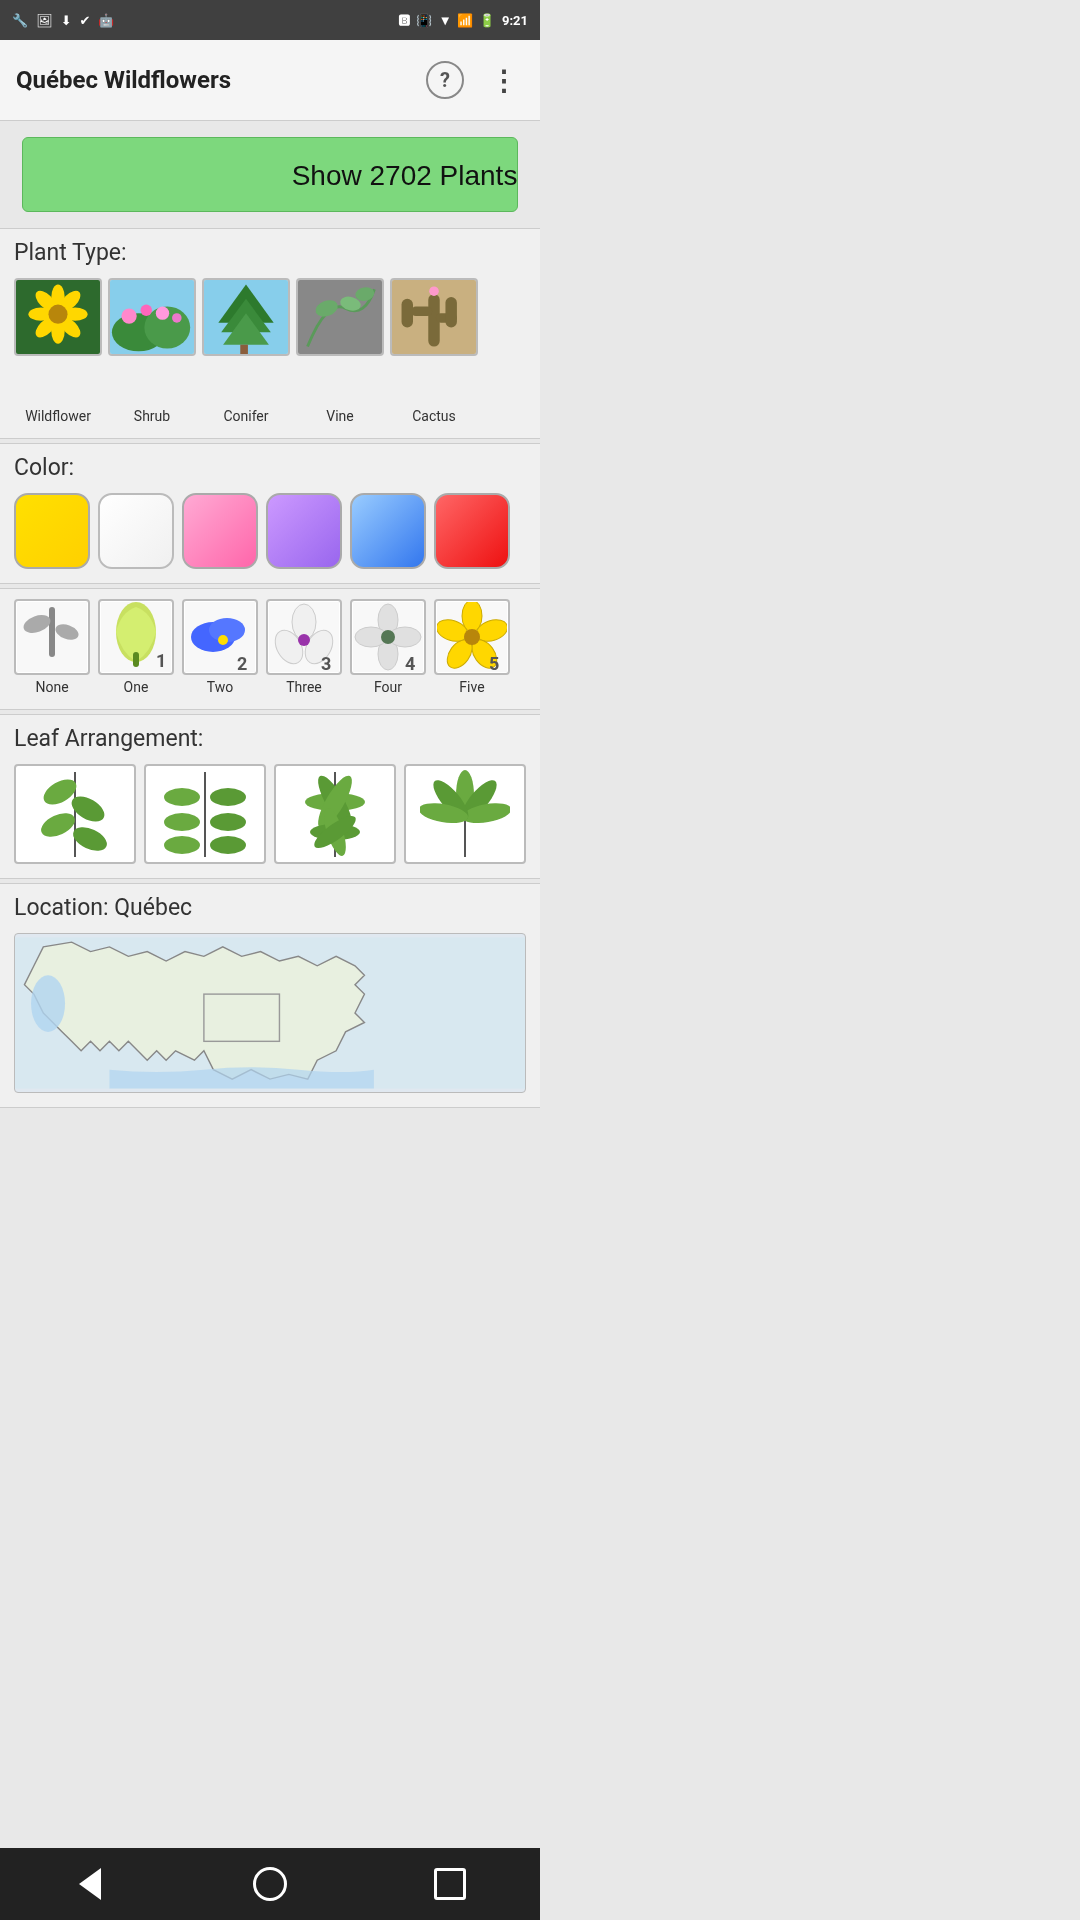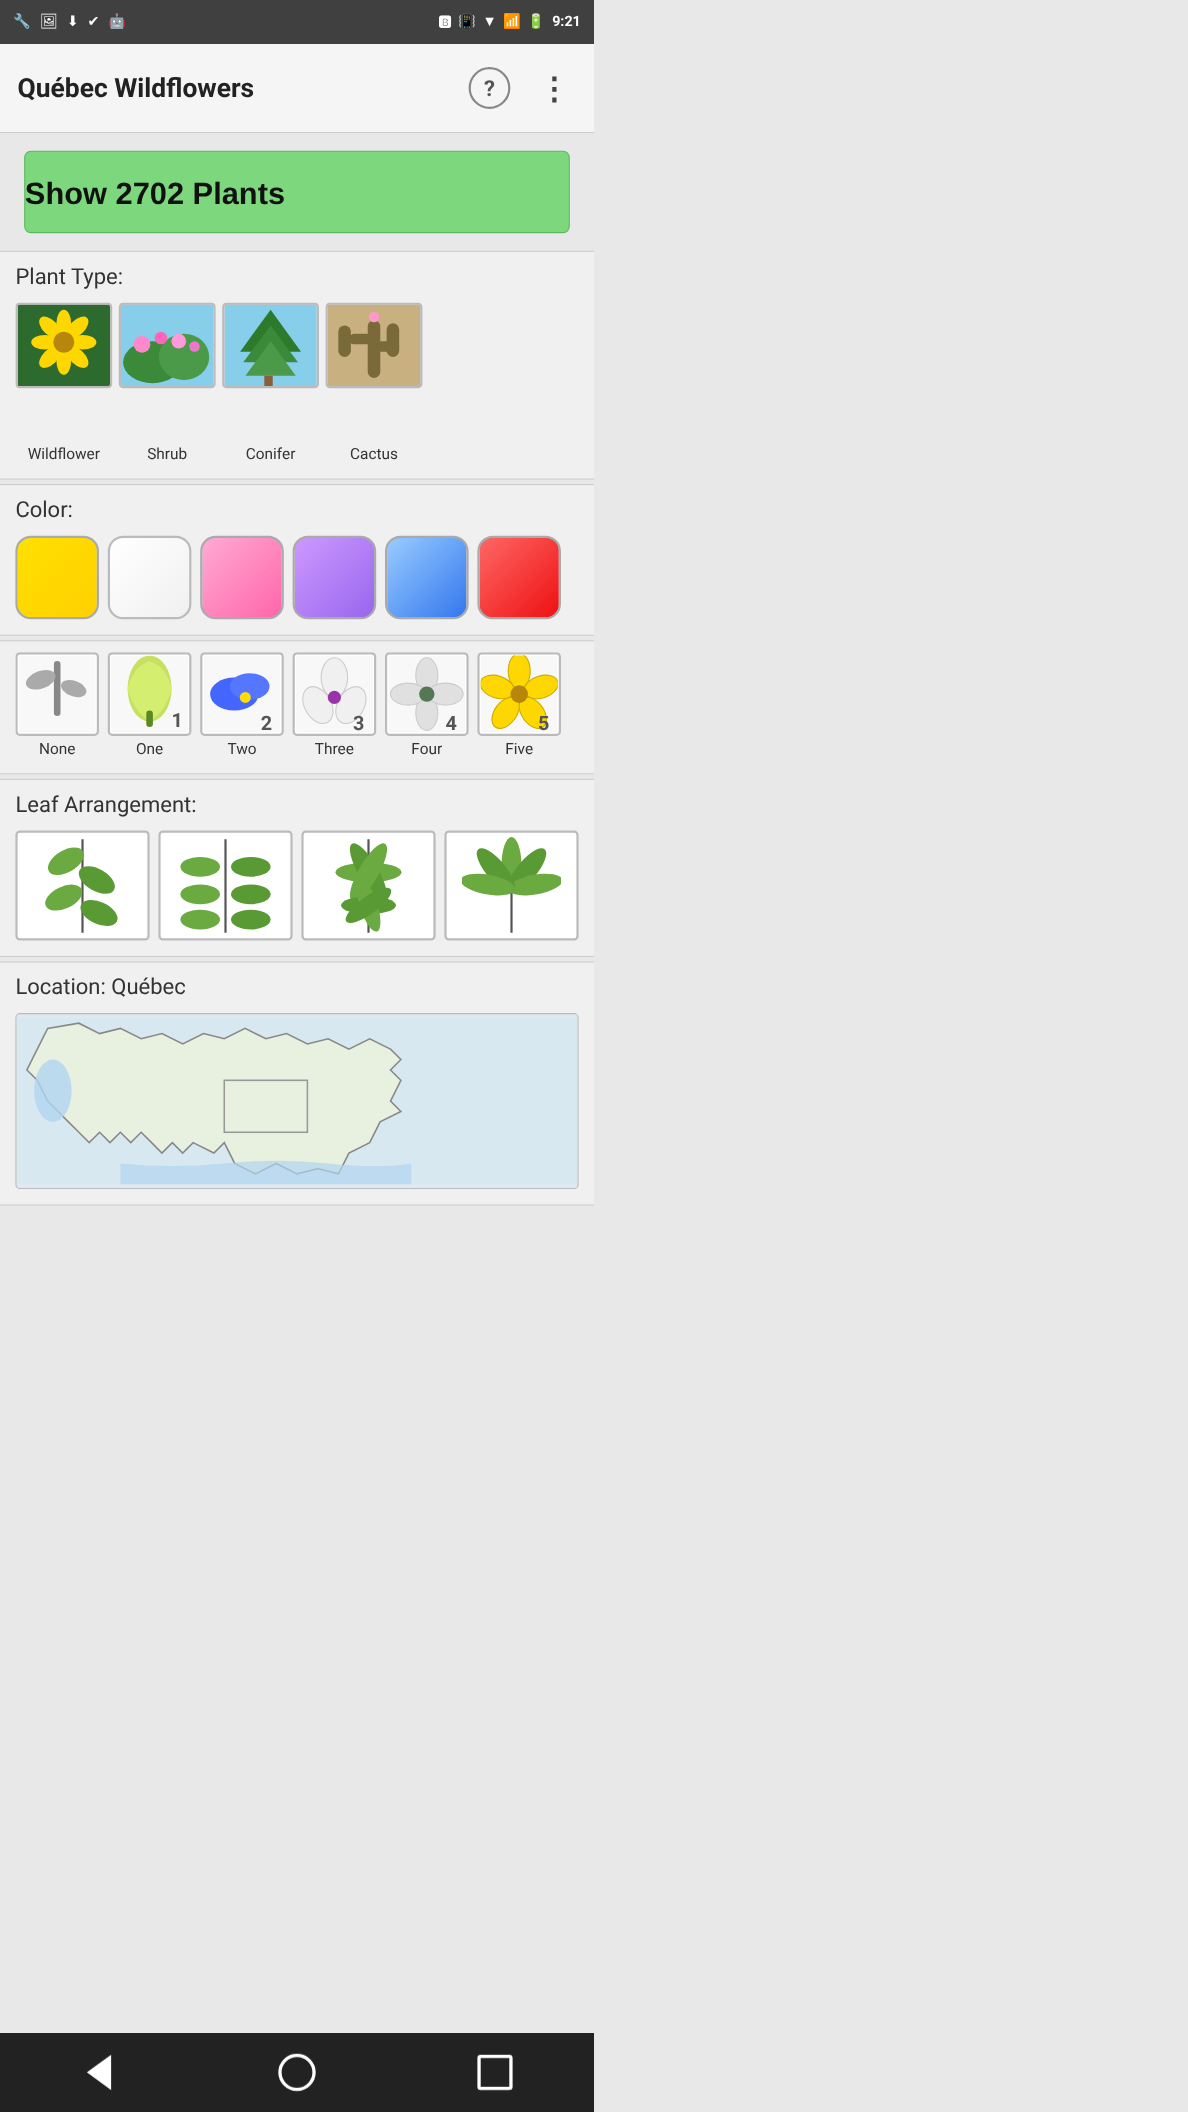--- a/index.html
+++ b/index.html
@@ -70,37 +70,37 @@
     
     .show-plants-btn {
       background: #7dd87d;
       border: 1px solid #5cb85c;
       border-radius: 6px;
       margin: 16px auto;
       display: block;
       width: 92%;
       height: 75px;
       font-size: 28px;
-      font-weight: bold;
+      font-weight: normal;
       color: #111;
       cursor: pointer;
-      text-align: left;
+      text-align: right;
       line-height: 75px;
     }
 
     
     .section {
       background: #f0f0f0;
       padding: 10px 14px 14px;
       border-top: 1px solid #ccc;
       border-bottom: 1px solid #ccc;
       margin-bottom: 4px;
     }
     .section-label {
-      font-size: 20px;
+      font-size: 23px;
       color: #333;
       margin-bottom: 12px;
       font-weight: normal;
     }
 
     
     .plant-type-row {
       display: flex;
       gap: 6px;
       overflow-x: auto;
@@ -353,20 +353,32 @@
             <polygon points="44,5 15,45 73,45" fill="#2d7a2d"></polygon>
             <polygon points="44,20 18,55 70,55" fill="#3a8a3a"></polygon>
             <polygon points="44,35 20,68 68,68" fill="#4a9a4a"></polygon>
             <rect x="38" y="68" width="8" height="10" fill="#8B5E3C"></rect>
           </svg>
         </div>
         <div class="plant-type-name">Conifer</div>
       </div>
 
 
+      <div class="plant-type-item">
+        <div class="plant-type-img">
+          <svg class="plant-svg" viewBox="0 0 88 78" xmlns="http://www.w3.org/2000/svg">
+            <rect width="88" height="78" fill="#888"></rect>
+            <path d="M10,70 Q30,20 50,30 Q70,40 80,10" stroke="#5a9a5a" stroke-width="3" fill="none"></path>
+            <ellipse cx="30" cy="30" rx="12" ry="8" fill="#6aaa6a" transform="rotate(-20 30 30)"></ellipse>
+            <ellipse cx="55" cy="25" rx="11" ry="7" fill="#7abb7a" transform="rotate(15 55 25)"></ellipse>
+            <ellipse cx="70" cy="15" rx="10" ry="7" fill="#6aaa6a" transform="rotate(-10 70 15)"></ellipse>
+          </svg>
+        </div>
+        <div class="plant-type-name">Vine</div>
+      </div>
 
       <div class="plant-type-item">
         <div class="plant-type-img">
           <svg class="plant-svg" viewBox="0 0 88 78" xmlns="http://www.w3.org/2000/svg">
             <rect width="88" height="78" fill="#c9b080"></rect>
             <rect x="38" y="15" width="12" height="55" rx="6" fill="#7a6a3a"></rect>
             <rect x="20" y="28" width="22" height="10" rx="5" fill="#7a6a3a"></rect>
             <rect x="10" y="20" width="12" height="30" rx="6" fill="#7a6a3a"></rect>
             <rect x="46" y="35" width="22" height="10" rx="5" fill="#7a6a3a"></rect>
             <rect x="56" y="18" width="12" height="32" rx="6" fill="#7a6a3a"></rect>

